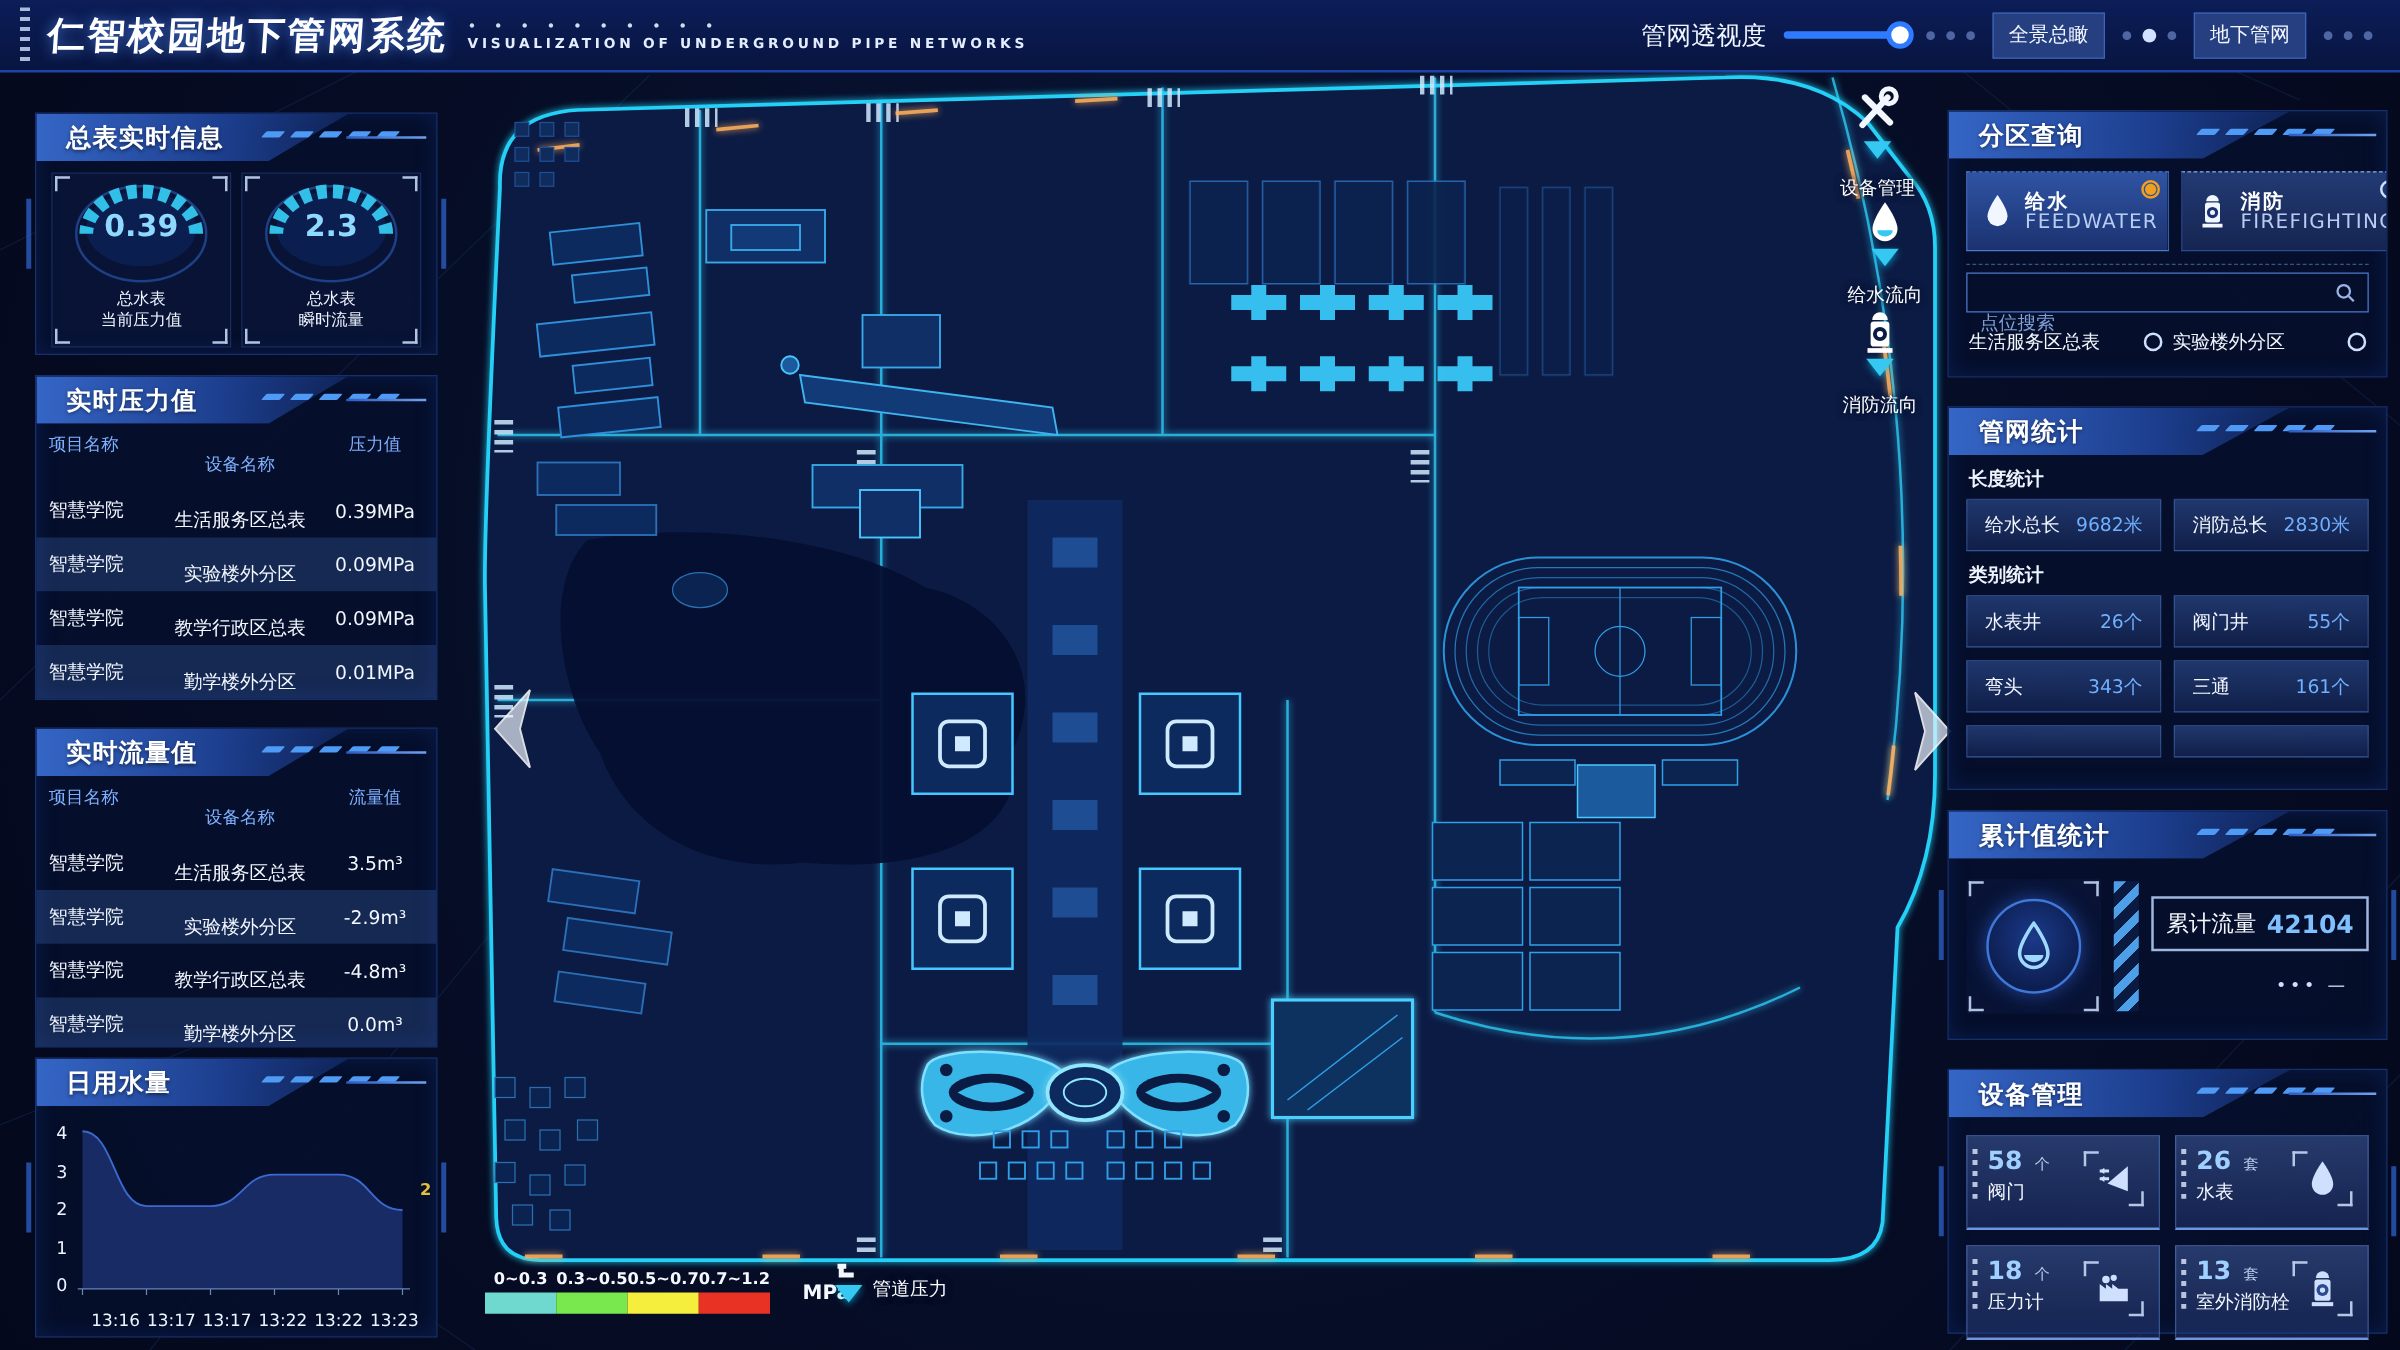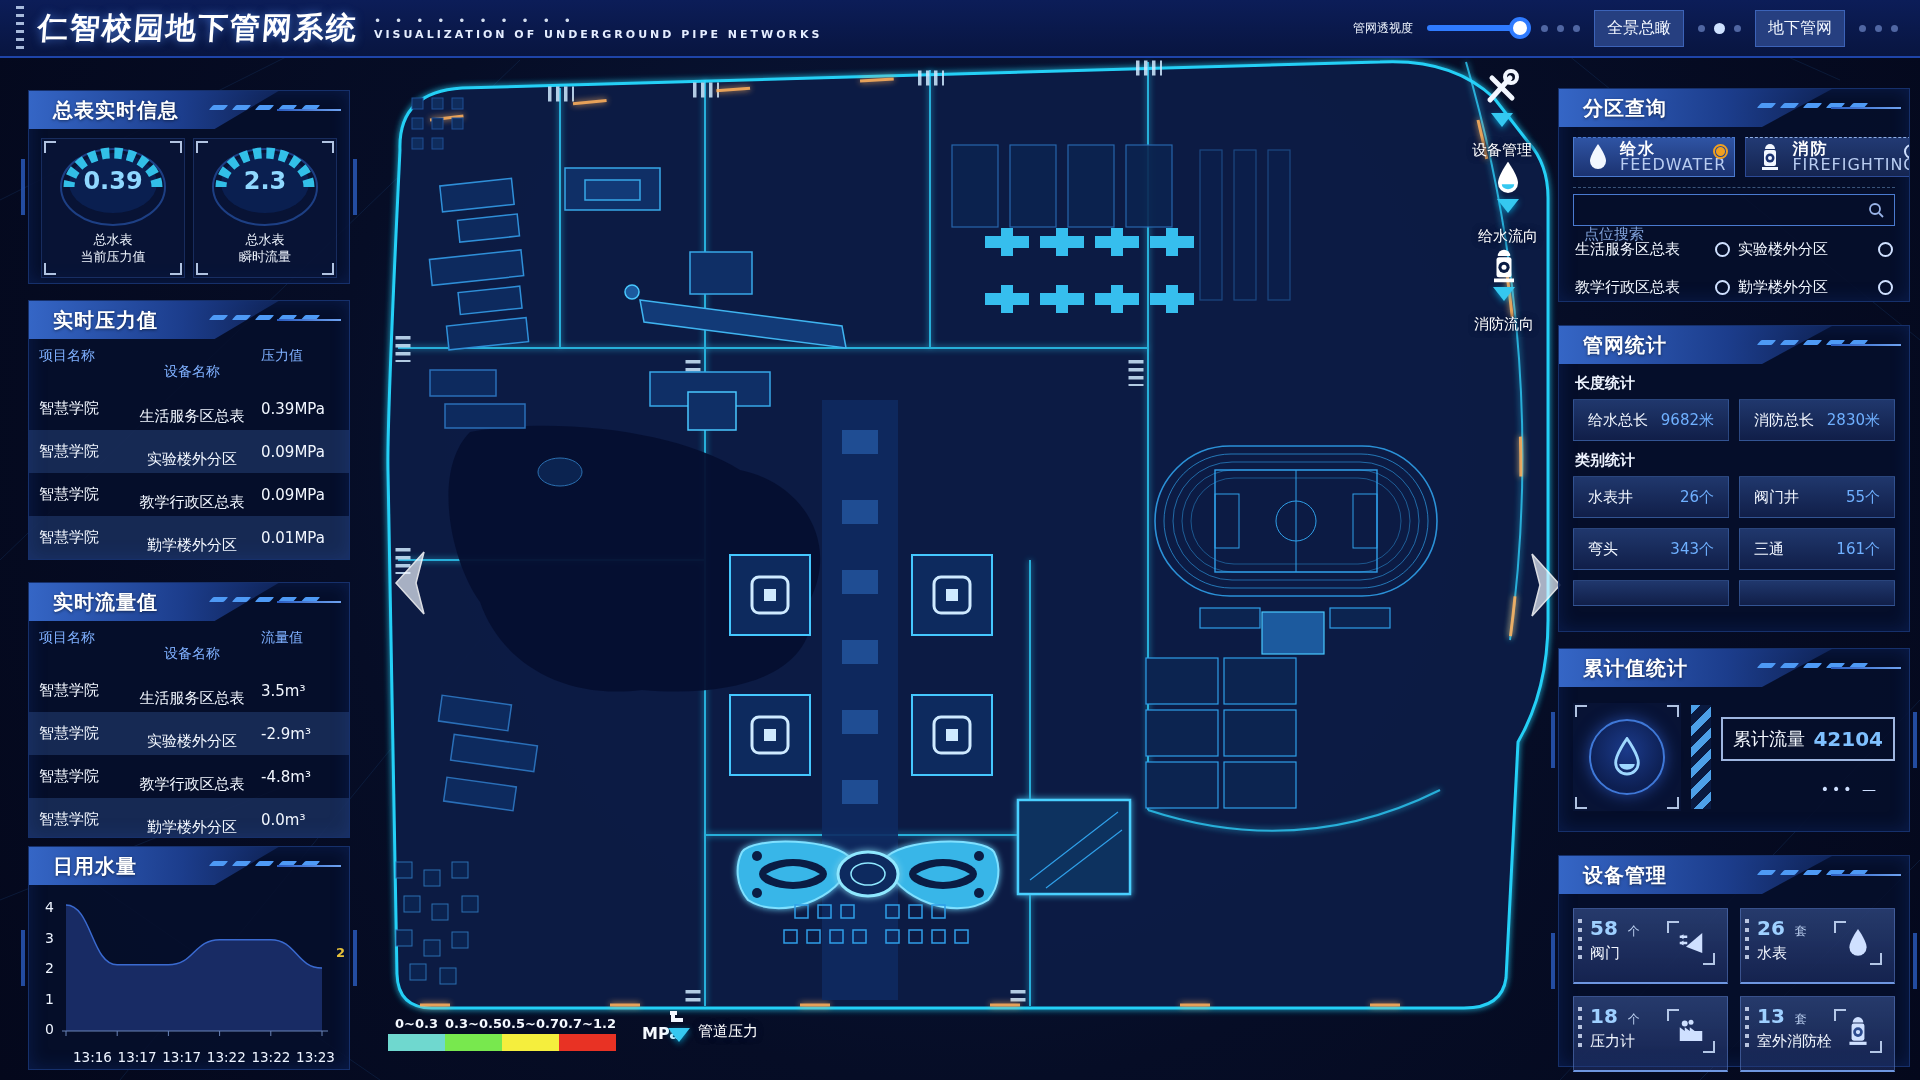--- a/index.html
+++ b/index.html
@@ -18,21 +18,21 @@
     display:flex; align-items:center; padding:0 22px 0 16px;
   }
   .edge-dashes{ width:8px; height:44px; margin-right:14px;
     background:repeating-linear-gradient(180deg,#cfe2ff 0 3px,transparent 3px 8px); opacity:.8; }
   .app-title{ font-size:30px; font-weight:bold; letter-spacing:2px; color:#ffffff;
     text-shadow:0 0 10px rgba(90,150,255,.7); transform:skewX(-4deg); white-space:nowrap; }
   .subtitle-wrap{ margin-left:16px; display:flex; flex-direction:column; gap:2px; }
   .dot-row{ color:#e8f2ff; font-size:12px; letter-spacing:14px; line-height:10px; opacity:.9; }
   .app-subtitle{ font-size:11px; letter-spacing:3px; color:#e4edff; font-weight:bold; white-space:nowrap; }
   .hd-right{ margin-left:auto; display:flex; align-items:center; gap:14px; }
-  .slider-label{ font-size:12px; color:#f0f6ff; white-space:nowrap; }
+  .slider-label{ font-size:20px; color:#f0f6ff; white-space:nowrap; }
   .slider{ position:relative; width:100px; height:6px; background:#2f7bff; border-radius:3px; cursor:pointer; }
   .slider .thumb{ position:absolute; right:-4px; top:50%; width:22px; height:22px; border-radius:50%;
     background:#ffffff; border:4px solid #2f7bff; transform:translateY(-50%); }
   .sep-dots{ display:flex; align-items:center; gap:9px; }
   .sep-dots i{ width:7px; height:7px; border-radius:50%; background:#6d87c8; opacity:.7; }
   .sep-dots i.big{ width:11px; height:11px; background:#cfe2ff; opacity:1; }
   .hd-btn{ background:#263f80; border:1px solid #3c63b8; color:#f2f7ff; font-size:16px;
     padding:7px 12px; cursor:pointer; white-space:nowrap; font-family:inherit; }
   .clock{ display:flex; align-items:center; gap:14px; margin-left:8px; }
   .clock-time{ font-size:33px; font-weight:bold; color:#4d7df2; letter-spacing:2px;
@@ -70,37 +70,37 @@
   .corner.tl{ top:2px; left:2px; border-right:none; border-bottom:none; }
   .corner.tr{ top:2px; right:2px; border-left:none; border-bottom:none; }
   .corner.bl{ bottom:2px; left:2px; border-right:none; border-top:none; }
   .corner.br{ bottom:2px; right:2px; border-left:none; border-top:none; }
   .gauge-labels{ text-align:center; font-size:13px; line-height:17px; color:#f0f6ff; margin-top:2px; }
   
   .tbl{ width:100%; font-size:14px; }
   .tbl-head{ display:flex; color:#7fb0ff; padding:8px 10px 6px; }
   .tbl-row{ display:flex; color:#f2f7ff; font-size:15px; align-items:center; height:43px; padding:0 10px; }
   .tbl-row.alt{ background:rgba(70,110,190,.28); }
-  .c1{ width:28%; text-align:left; } .c2{ width:46%; text-align:center;margin-top:16px; } .c3{ width:26%; text-align:left; }
+  .c1{ width:28%; text-align:left; } .c2{ width:46%; text-align:center;margin-top:16px; } .c3{ width:26%; text-align:center; }
   
   .chart-wrap{ position:relative; padding:14px 12px 0 10px; }
   .chart-grid{ display:flex; }
   .y-axis{ display:flex; flex-direction:column; justify-content:space-between;
     height:138px; font-size:14px; color:#eef4ff; padding:0 8px 0 6px; text-align:right; }
   .plot{ position:relative; }
   .x-axis{ display:flex; justify-content:space-between; font-size:13.5px; color:#eef4ff;
     padding:6px 2px 0 34px; }
   .end-val{ position:absolute; right:4px; top:60px; font-size:13px; color:#e6c03a; font-weight:bold; }
   
   #query-panel{ left:1558px; top:88px;  width:352px; height:214px; overflow:hidden; }
   #stats-panel{ left:1558px; top:325px; width:352px; height:307px; overflow:hidden; }
   #total-panel{ left:1558px; top:648px; width:352px; height:184px; }
   #device-panel{ left:1558px; top:855px; width:352px; height:212px; }
   .tabs{ display:flex; gap:10px; padding:10px 14px 4px; }
-  .tab{ position:relative; flex:1; height:40px; display:flex; align-items:center; gap:10px; padding:0 8px 0 12px;
+  .tab{ position:relative; flex:1; height:64px; display:flex; align-items:center; gap:10px; padding:0 8px 0 12px;
     background:linear-gradient(180deg,#223a74 0%,#152551 100%); border:1px solid #2c4a96;
     border-top:1px dashed #8fb0e8; cursor:pointer; }
   .tab.selected{ background:linear-gradient(180deg,#2f54a4 0%,#1b3270 100%); border-color:#4a7ad0; }
   .tab-texts{ display:flex; flex-direction:column; line-height:16px; }
   .tab-label{ font-size:16px; font-weight:bold; color:#ffffff; letter-spacing:2px; }
   .tab-sub{ font-size:16px; color:#b9cdf2; letter-spacing:1px; }
   .radio{ width:15px; height:15px; border:2px solid #cfe0ff; border-radius:50%; flex:none; }
   .tab .radio{ position:absolute; top:6px; right:6px; }
   .radio.on{ border-color:#f0a020; background:radial-gradient(circle,#f0a020 0 4px,transparent 5px); }
   .divider{ border-top:1px dashed #51749f; margin:6px 14px; opacity:.7; }

